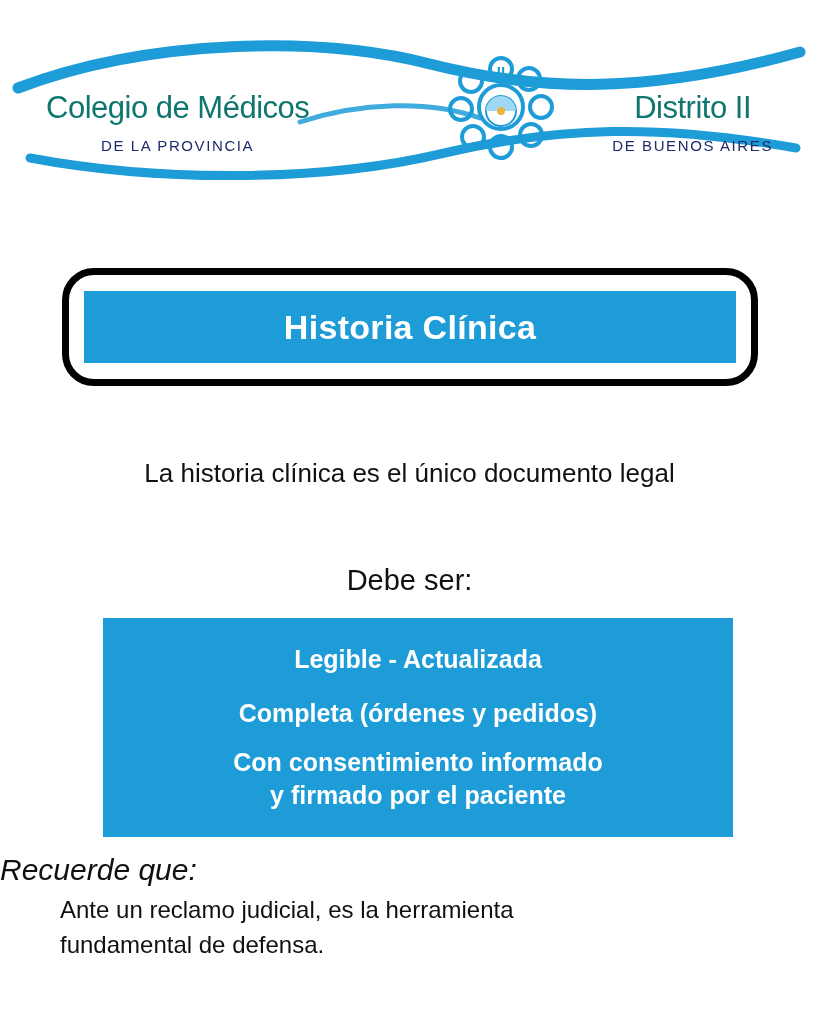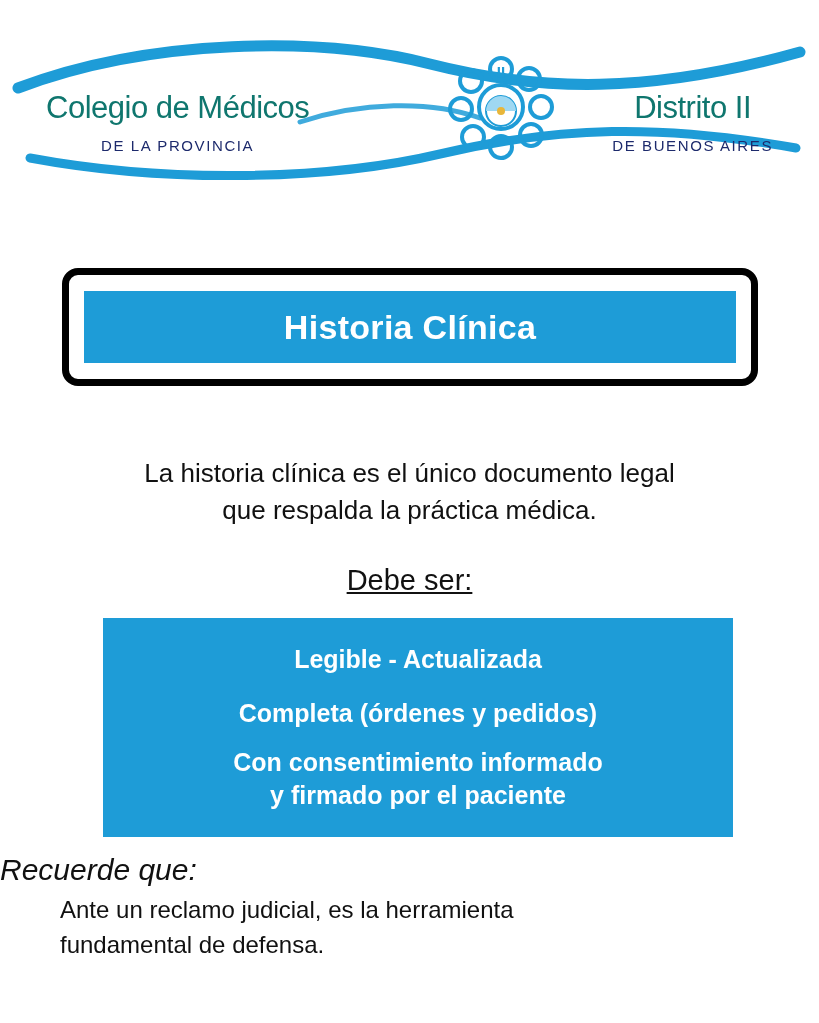--- a/index.html
+++ b/index.html
@@ -74,21 +74,21 @@
 
   
   .title-wrap {
     position: absolute;
     left: 62px;
     top: 268px;
     width: 696px;
     height: 118px;
     box-sizing: border-box;
     border: 7px solid #000000;
-    border-radius: 16px;
+    border-radius: 32px;
     display: flex;
     align-items: center;
     justify-content: center;
   }
   .title-bar {
     width: 652px;
     height: 72px;
     background: #1e9cd7;
     display: flex;
     align-items: center;
@@ -117,21 +117,20 @@
 
   .debe-ser {
     position: absolute;
     left: 0;
     top: 562px;
     width: 819px;
     text-align: center;
     color: #111111;
     font-size: 29px;
     line-height: 1.3;
-    text-decoration: underline;
   }
 
   
   .blue-panel {
     position: absolute;
     left: 103px;
     top: 618px;
     width: 630px;
     height: 219px;
     background: #1e9cd7;
@@ -221,21 +220,20 @@
 </div>
 
 <div class="title-wrap">
   <div class="title-bar">
     <span>Historia Clínica</span>
   </div>
 </div>
 
 <div class="intro">
   <div>La historia clínica es el único documento legal</div>
-  <div>que respalda la práctica médica.</div>
 </div>
 
 <div class="debe-ser">Debe ser:</div>
 
 <div class="blue-panel">
   <div class="blue-line l1">Legible  -  Actualizada</div>
   <div class="blue-line l2">Completa (órdenes y pedidos)</div>
   <div class="blue-line l3">
     <div>Con consentimiento informado</div>
     <div>y firmado por el paciente</div>

